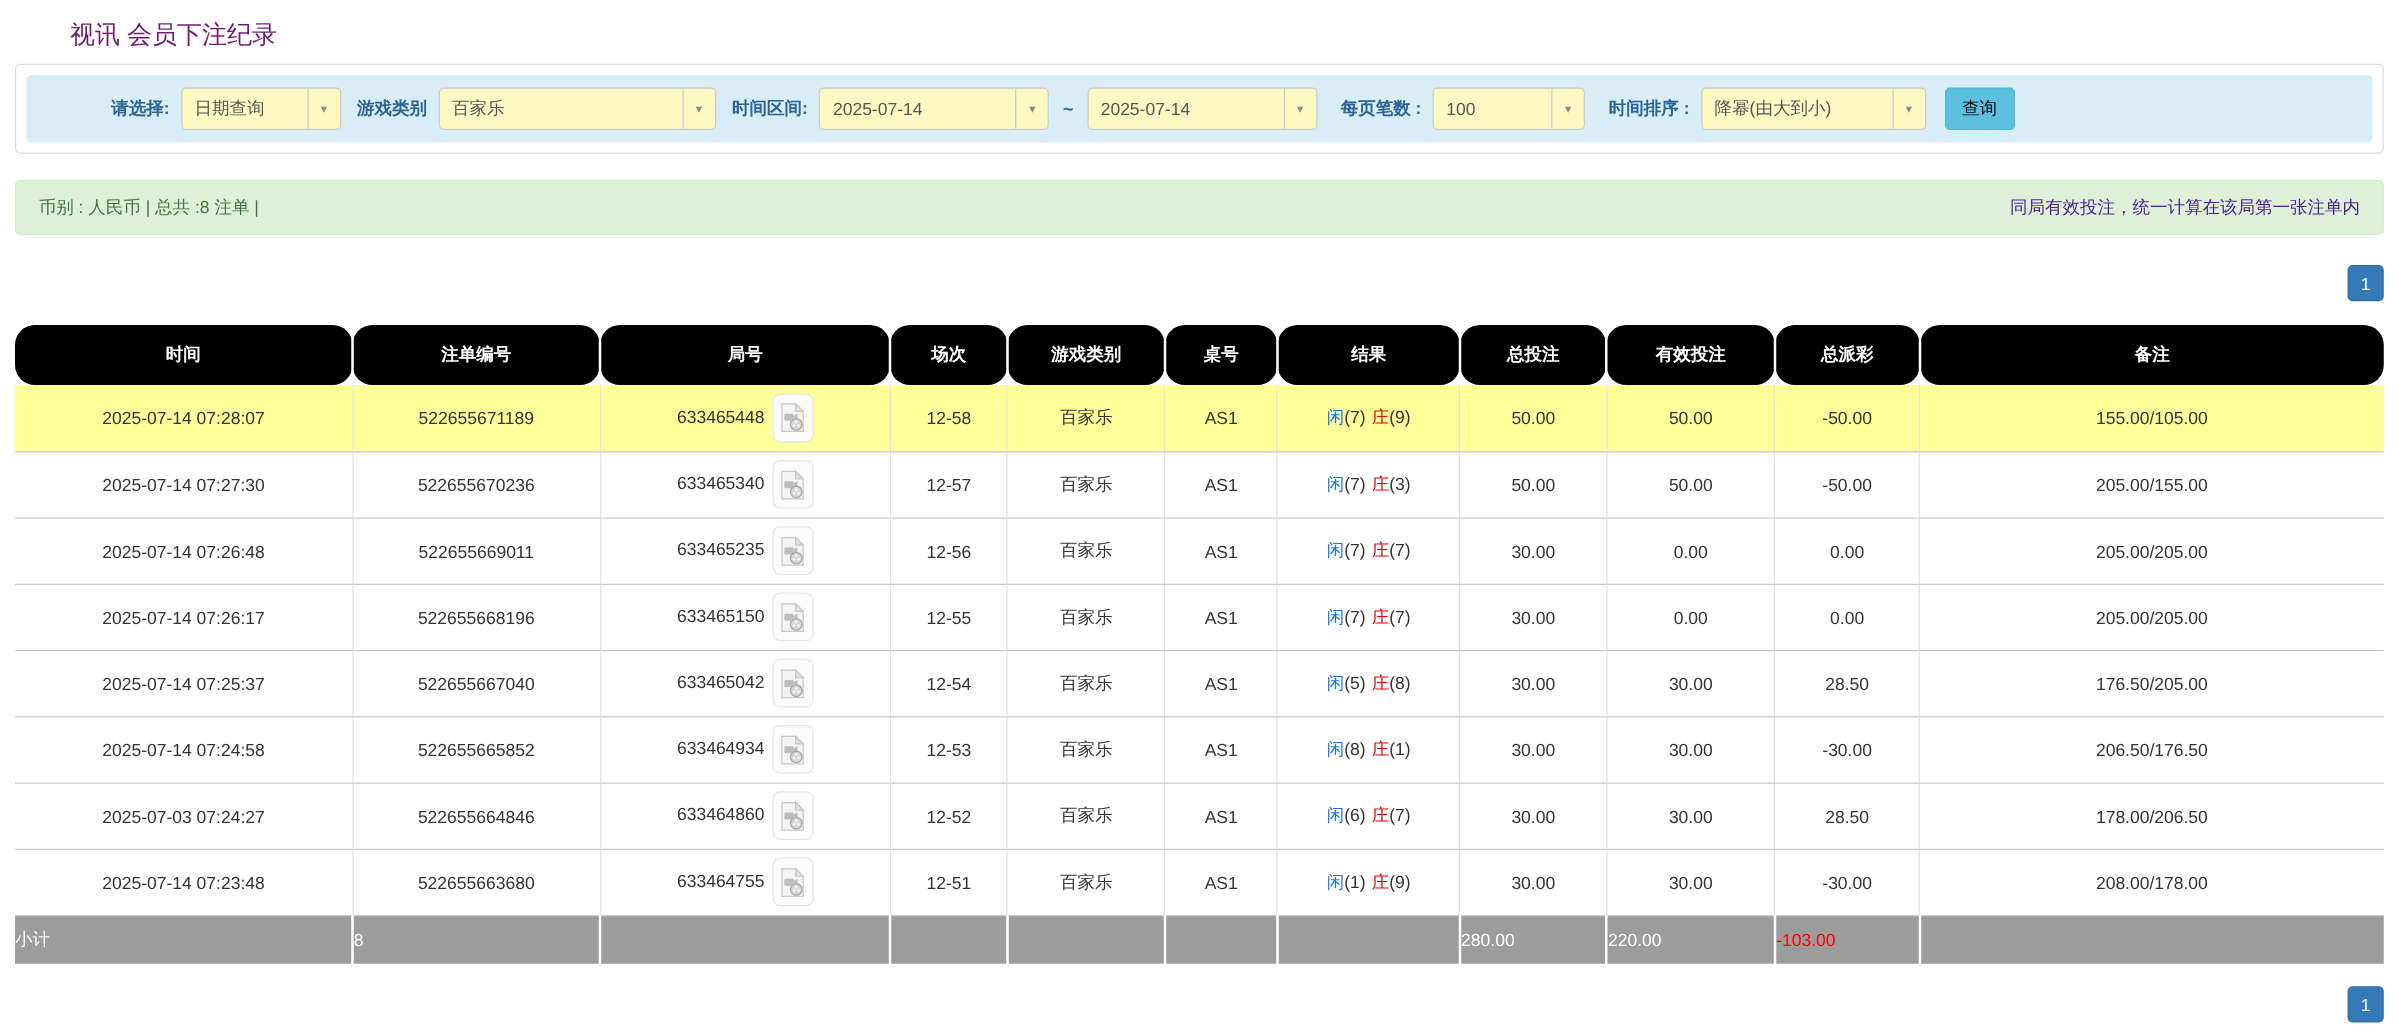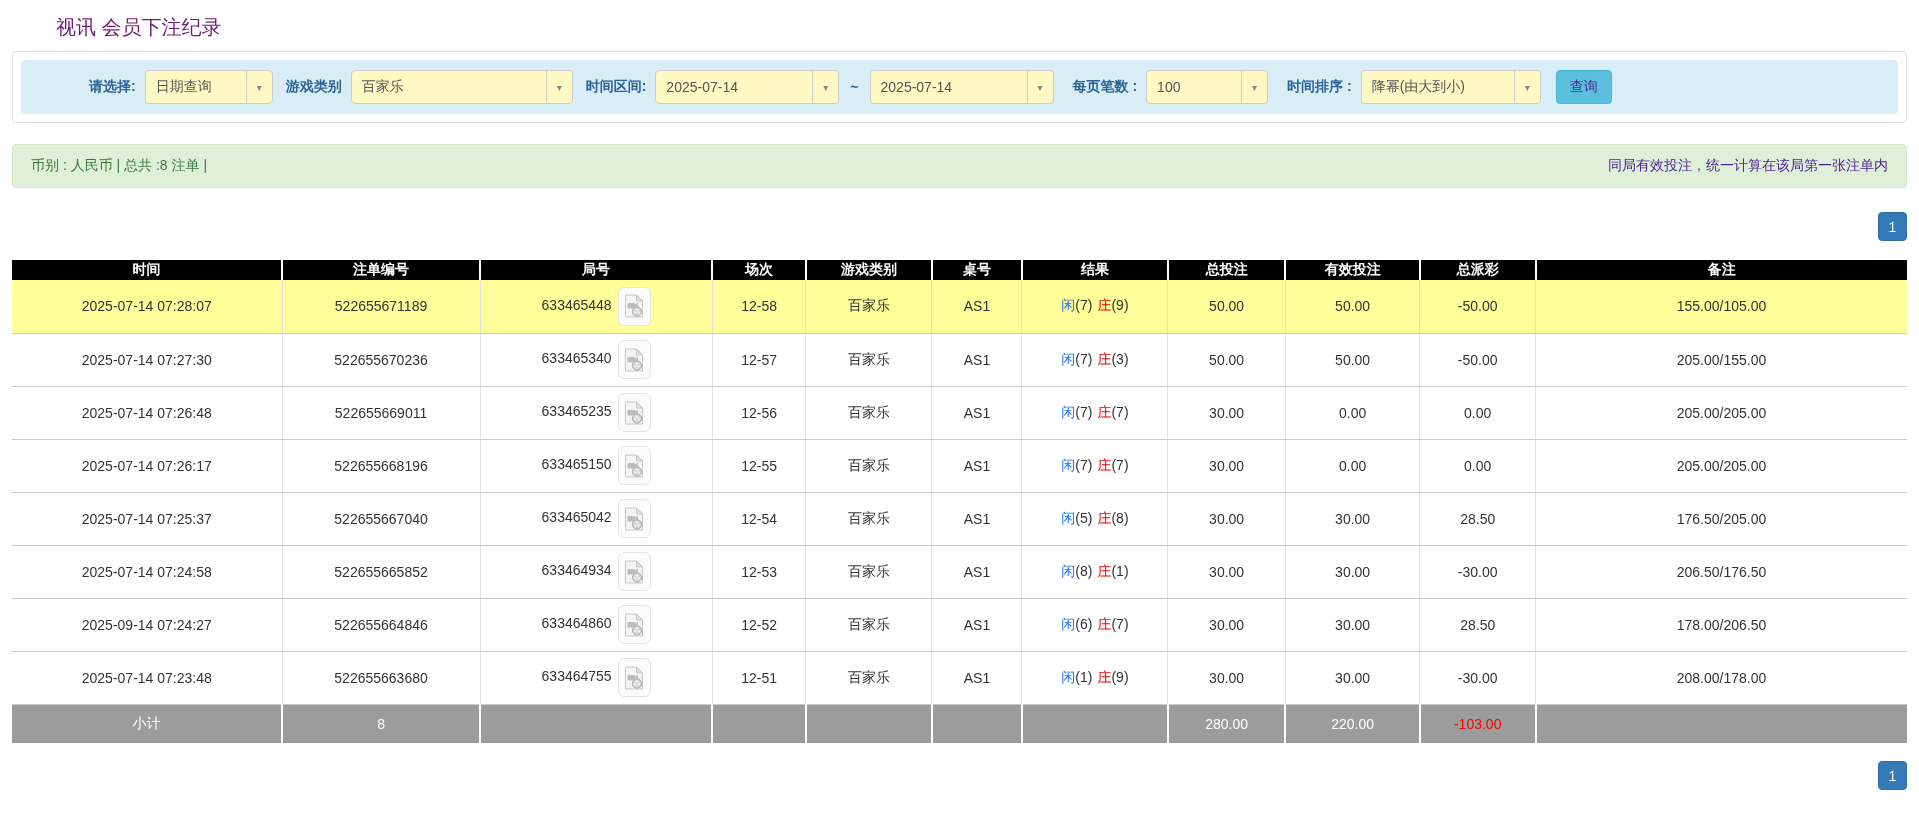--- a/index.html
+++ b/index.html
@@ -60,21 +60,21 @@
     width: 26px; height: 100%;
     border-left: 1px solid #ccc;
     display: flex; align-items: center; justify-content: center;
     color: #888; font-size: 10px;
     flex: 0 0 auto;
   }
   .tilde { color: #2a6496; font-weight: bold; }
   .btn-search {
     background: #5bc0de;
     border: 1px solid #46b8da;
-    color: #4c1d95;
+    color: #000000;
     border-radius: 4px;
     height: 34px;
     padding: 0 13px;
     font-size: 14px;
     cursor: pointer;
     margin-left: 6px;
   }
 
   
   .summary-bar {
@@ -109,24 +109,25 @@
   table.bt {
     margin-top: 19px;
     width: 100%;
     border-collapse: collapse;
     table-layout: fixed;
   }
   .bt thead th {
     background: #000;
     color: #fff;
     font-weight: bold;
-    height: 20px;
+    height: 48px;
     font-size: 14px;
     text-align: center;
     border-right: 2px solid #fff;
+    border-radius: 16px;
   }
   .bt thead th:last-child { border-right: none; }
   .bt tbody.rows td {
     height: 53px;
     text-align: center;
     border-bottom: 1px solid #c9c9c9;
     border-right: 1px solid #e2e2e2;
     background: #fff;
     font-size: 14px;
     color: #333;
@@ -149,21 +150,20 @@
   .res-p { color: #1a73e8; }
   .res-b { color: #e60000; margin-left: 5px; }
   .amt-blue { color: #1a73e8; }
   .neg { color: #ff0000; }
 
   
   .bt tbody.sums td {
     height: 40px;
     background: #9c9c9c;
     color: #fff;
-    text-align: center;
     border-right: 2px solid #fff;
     border-bottom: 2px solid #fff;
     font-size: 14px;
   }
   .bt tbody.sums td:last-child { border-right: none; }
   .bt tbody.sums td.neg { color: #ff0000; }
 </style>
 </head>
 <body>
 
@@ -413,21 +413,21 @@
     <td>AS1</td>
     <td>
       <span class="res-p">闲</span><span>(8)</span><span class="res-b">庄</span><span>(1)</span>
     </td>
     <td class="amt-blue">30.00</td>
     <td>30.00</td>
     <td class="neg">-30.00</td>
     <td>206.50/176.50</td>
   </tr>
         <tr>
-    <td>2025-09-14 07:24:27</td>
+    <td>2025-07-03 07:24:27</td>
     <td>522655664846</td>
     <td class="cell-round">
       <span>633464860</span><button class="vid-btn">
               <svg width="20" height="24" viewBox="0 0 20 24">
         <path d="M1.5 1h11l6 6v16h-17z" fill="#f4f4f4" stroke="#c8c8c8" stroke-width="1"></path>
         <path d="M12.5 1l6 6h-6z" fill="#e0e0e0" stroke="#c8c8c8" stroke-width="1"></path>
         <rect x="3.5" y="9" width="7.5" height="5.5" rx="1" fill="#bdbdbd"></rect>
         <path d="M11 10.5l3-1.7v5l-3-1.7z" fill="#bdbdbd"></path>
         <circle cx="13" cy="17.5" r="4.6" fill="#d6d6d6" stroke="#a8a8a8" stroke-width="1"></circle>
         <circle cx="13" cy="15.6" r="1.1" fill="#f7f7f7"></circle>

